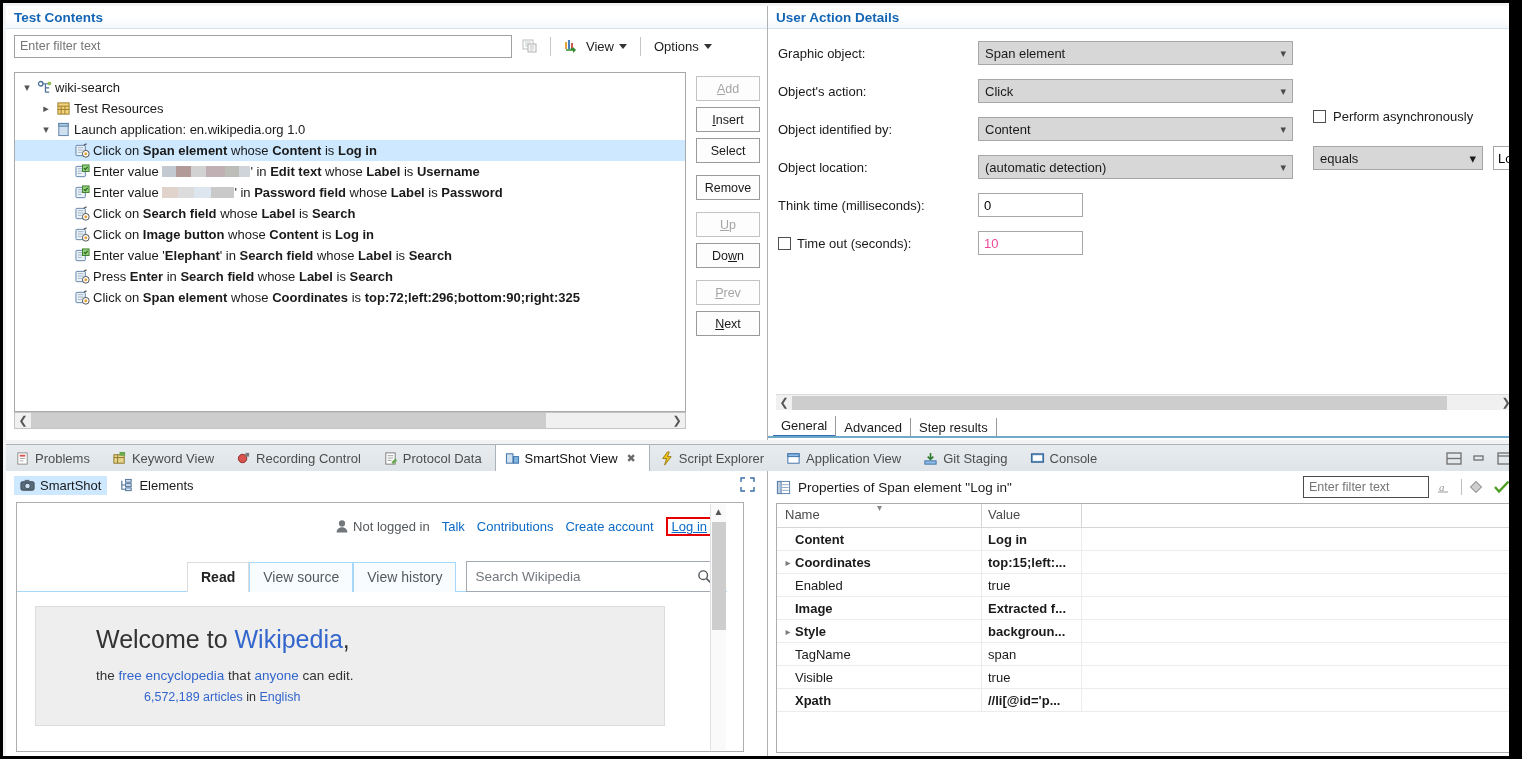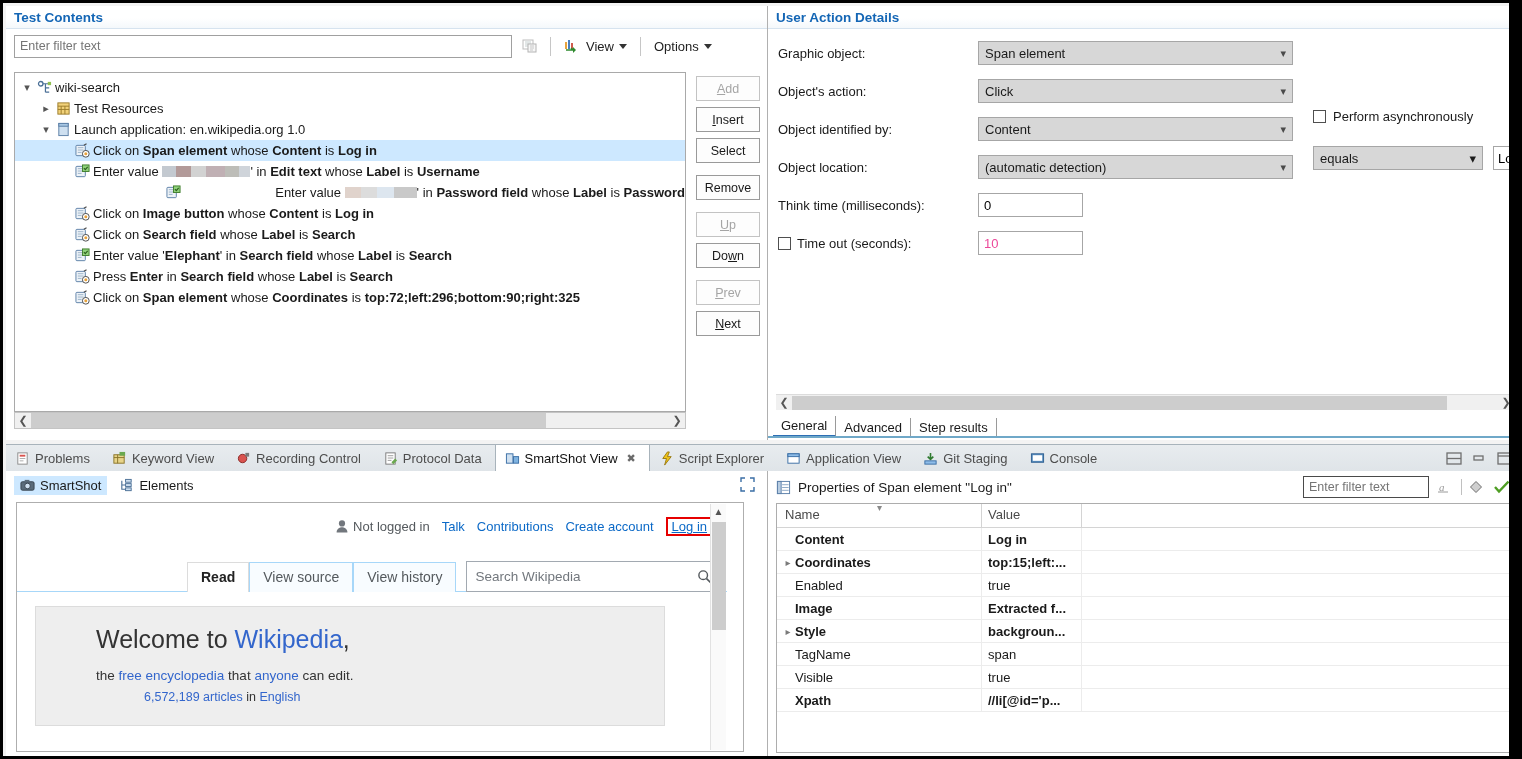--- a/index.html
+++ b/index.html
@@ -497,21 +497,21 @@
               <span class="ticon">
                 <svg width="15" height="15" viewBox="0 0 16 16">
                   <rect x="1" y="2.5" width="10" height="11" rx="1" fill="#eef3f8" stroke="#5b7fa6"></rect>
                   <path d="M3 5h6M3 7.5h6M3 10h4" stroke="#9ab2c8" stroke-width="1"></path>
                   <rect x="8" y="1" width="7" height="7" fill="#8fd17a" stroke="#3f7d2c"></rect>
                   <path d="M9.5 4.5l1.5 1.5 2.5-3" stroke="#2c5e1e" stroke-width="1.2" fill="none"></path>
                 </svg>
               </span>
               <span class="tlabel">Enter value <span class="masked"></span>' in <b>Edit text</b> whose <b>Label</b> is <b>Username</b></span>
             </div>
-            <div class="trow" style="padding-left: 42px; justify-content: space-between;">
+            <div class="trow" style="padding-left: 42px;">
               <span class="twist"></span>
               <span class="ticon">
                 <svg width="15" height="15" viewBox="0 0 16 16">
                   <rect x="1" y="2.5" width="10" height="11" rx="1" fill="#eef3f8" stroke="#5b7fa6"></rect>
                   <path d="M3 5h6M3 7.5h6M3 10h4" stroke="#9ab2c8" stroke-width="1"></path>
                   <rect x="8" y="1" width="7" height="7" fill="#8fd17a" stroke="#3f7d2c"></rect>
                   <path d="M9.5 4.5l1.5 1.5 2.5-3" stroke="#2c5e1e" stroke-width="1.2" fill="none"></path>
                 </svg>
               </span>
               <span class="tlabel">Enter value <span class="masked pw"></span>' in <b>Password field</b> whose <b>Label</b> is <b>Password</b></span>
@@ -520,34 +520,34 @@
               <span class="twist"></span>
               <span class="ticon">
                 <svg width="15" height="15" viewBox="0 0 16 16">
                   <rect x="1" y="2.5" width="10" height="11" rx="1" fill="#eef3f8" stroke="#5b7fa6"></rect>
                   <path d="M3 5h6M3 7.5h6M3 10h4" stroke="#9ab2c8" stroke-width="1"></path>
                   <circle cx="11.5" cy="11.5" r="3.6" fill="#fff" stroke="#4a4a4a"></circle>
                   <circle cx="11.5" cy="11.5" r="1.6" fill="#e8a33d"></circle>
                   <path d="M9.5 2.5l2.8-1.6" stroke="#4a4a4a" stroke-width="1.2"></path>
                 </svg>
               </span>
-              <span class="tlabel">Click on <b>Image button</b> whose <b>Content</b> is <b>Log in</b></span>
+              <span class="tlabel">Click on <b>Search field</b> whose <b>Label</b> is <b>Search</b></span>
             </div>
             <div class="trow" style="padding-left: 42px;">
               <span class="twist"></span>
               <span class="ticon">
                 <svg width="15" height="15" viewBox="0 0 16 16">
                   <rect x="1" y="2.5" width="10" height="11" rx="1" fill="#eef3f8" stroke="#5b7fa6"></rect>
                   <path d="M3 5h6M3 7.5h6M3 10h4" stroke="#9ab2c8" stroke-width="1"></path>
                   <circle cx="11.5" cy="11.5" r="3.6" fill="#fff" stroke="#4a4a4a"></circle>
                   <circle cx="11.5" cy="11.5" r="1.6" fill="#e8a33d"></circle>
                   <path d="M9.5 2.5l2.8-1.6" stroke="#4a4a4a" stroke-width="1.2"></path>
                 </svg>
               </span>
-              <span class="tlabel">Click on <b>Search field</b> whose <b>Label</b> is <b>Search</b></span>
+              <span class="tlabel">Click on <b>Image button</b> whose <b>Content</b> is <b>Log in</b></span>
             </div>
             <div class="trow" style="padding-left: 42px;">
               <span class="twist"></span>
               <span class="ticon">
                 <svg width="15" height="15" viewBox="0 0 16 16">
                   <rect x="1" y="2.5" width="10" height="11" rx="1" fill="#eef3f8" stroke="#5b7fa6"></rect>
                   <path d="M3 5h6M3 7.5h6M3 10h4" stroke="#9ab2c8" stroke-width="1"></path>
                   <rect x="8" y="1" width="7" height="7" fill="#8fd17a" stroke="#3f7d2c"></rect>
                   <path d="M9.5 4.5l1.5 1.5 2.5-3" stroke="#2c5e1e" stroke-width="1.2" fill="none"></path>
                 </svg>

